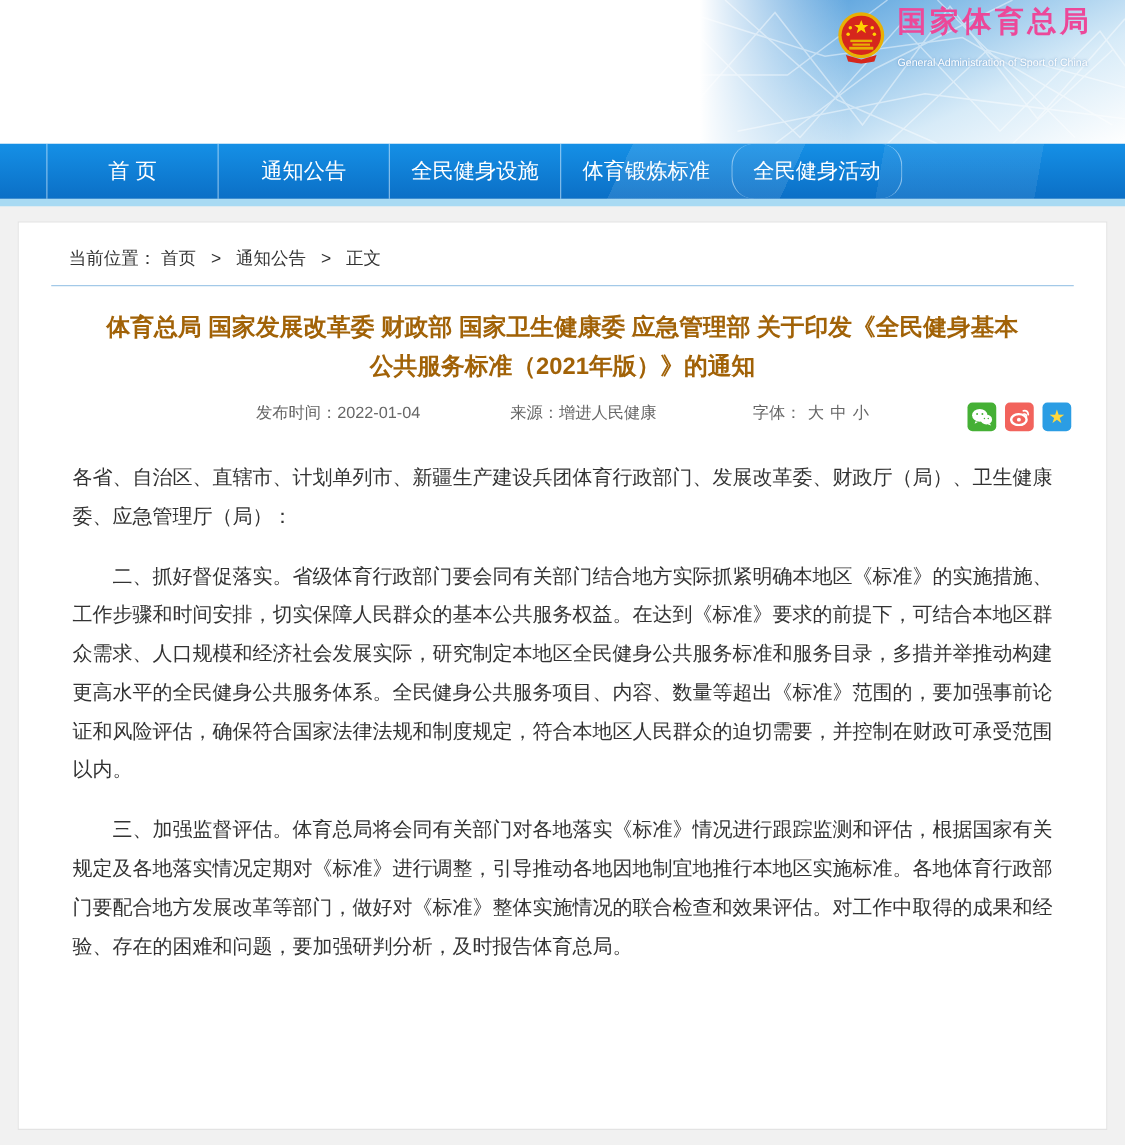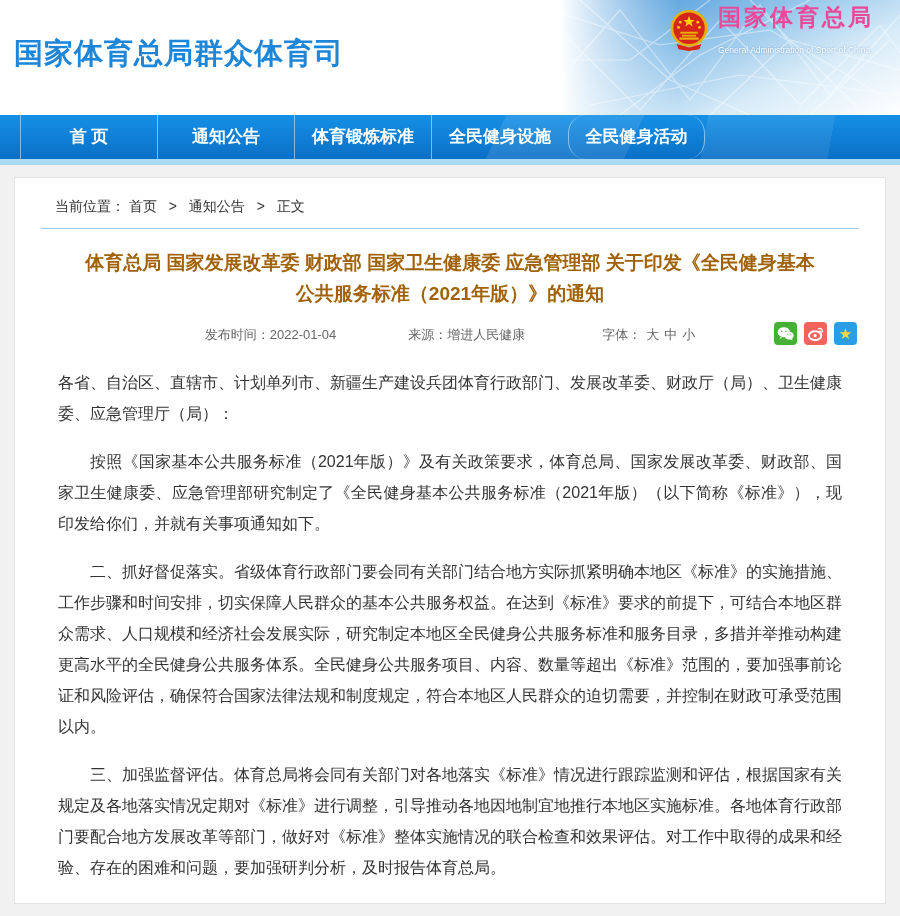--- a/index.html
+++ b/index.html
@@ -30,23 +30,22 @@
     position:absolute; top:5px; right:26px;
     display:flex; align-items:center; gap:8px;
   }
   .emblem { width:42px; height:42px; flex:0 0 auto; }
   .agency-names { display:flex; flex-direction:column; line-height:1.1; }
   .agency-zh { font-size:23px; font-weight:bold; color:#ec4899; letter-spacing:3px; }
   .agency-en { font-size:8.5px; color:#ffffff; margin-top:16px; text-shadow:0 0 2px rgba(40,100,170,.6); }
 
   
   .nav {
-    height:44px; display:flex; padding-left:20px; position:relative;
+    height:44px; display:flex; padding-left:37px; position:relative;
     background:linear-gradient(180deg,#1590e6 0%,#0b6fc6 100%);
-    font-weight:bold;
   }
   .nav::after {
     content:''; position:absolute; inset:0; pointer-events:none;
     background:
       linear-gradient(115deg, transparent 55%, rgba(255,255,255,0.10) 55%, rgba(255,255,255,0.10) 70%, transparent 70%),
       linear-gradient(100deg, transparent 78%, rgba(255,255,255,0.08) 78%, rgba(255,255,255,0.08) 92%, transparent 92%);
   }
   .nav-item {
     width:137px; text-align:center; line-height:44px;
     color:#ffffff; font-size:17px; cursor:pointer;
@@ -67,21 +66,21 @@
   .breadcrumb .sep { margin:0 8px; color:#333; }
   .breadcrumb-rule { border:none; border-bottom:1px solid #a3c9e8; margin:12px 0 0; }
 
   .article-title {
     margin:18px 36px 0; text-align:center;
     color:#a16207; font-size:19px; font-weight:bold; line-height:31px;
   }
 
   .meta-row {
     position:relative; margin-top:12px; height:28px;
-    display:flex; justify-content:center; align-items:center; gap:72px;
+    display:flex; justify-content:center; gap:72px;
     font-size:13px; color:#666;
   }
   .meta-item { white-space:nowrap; }
   .font-sizes span { margin-left:5px; cursor:pointer; }
   .share { position:absolute; right:2px; top:1px; display:flex; gap:7px; }
   .share-btn {
     width:23px; height:23px; border-radius:4px; cursor:pointer;
     display:flex; align-items:center; justify-content:center;
   }
   .share-wechat { background:#45b035; }
@@ -93,21 +92,20 @@
     margin-top:18px; font-size:16px; color:#333;
     line-height:31px; text-align:justify;
   }
   .article-body p { margin:17px; text-indent:2em; }
   .article-body p.no-indent { text-indent:0; }
 </style>
 </head>
 <body>
 
 <div class="header">
-  <div class="dept-title">国家体育总局群众体育司</div>
 
   <div class="header-art">
     <svg class="mesh" width="340" height="115" viewBox="0 0 340 115">
       <g stroke="#ffffff" stroke-width="1.2" opacity="0.45" fill="none">
         <path d="M-10 90 L60 10 L130 100 L200 5 L270 95 L340 15"></path>
         <path d="M0 30 L80 110 L160 20 L240 105 L320 25 L360 80"></path>
         <path d="M-20 60 L70 60 L150 0 M150 115 L230 40 L340 70"></path>
         <path d="M20 0 L110 80 L190 115 M190 0 L300 110"></path>
         <path d="M60 115 L140 55 L250 0 M250 115 L330 40"></path>
         <path d="M-10 10 L100 45 L210 30 L330 100"></path>
@@ -134,22 +132,22 @@
     <div class="agency-names">
       <span class="agency-zh">国家体育总局</span>
       <span class="agency-en">General Administration of Sport of China</span>
     </div>
   </div>
 </div>
 
 <div class="nav">
   <div class="nav-item">首 页</div>
   <div class="nav-item">通知公告</div>
+  <div class="nav-item">全民健身设施</div>
   <div class="nav-item">体育锻炼标准</div>
-  <div class="nav-item">全民健身设施</div>
   <div class="nav-item">全民健身活动</div>
 </div>
 <div class="nav-strip"></div>
 
 <div class="card">
 
   <div class="breadcrumb">
     <span>当前位置：</span>
     <span class="crumb-link">首页</span>
     <span class="sep">&gt;</span>
@@ -190,19 +188,18 @@
         </svg>
       </span>
       <span class="share-btn share-qzone">
         <span class="star">★</span>
       </span>
     </span>
   </div>
 
   <div class="article-body">
     <p class="no-indent">各省、自治区、直辖市、计划单列市、新疆生产建设兵团体育行政部门、发展改革委、财政厅（局）、卫生健康委、应急管理厅（局）：</p>
-    <p>按照《国家基本公共服务标准（2021年版）》及有关政策要求，体育总局、国家发展改革委、财政部、国家卫生健康委、应急管理部研究制定了《全民健身基本公共服务标准（2021年版）（以下简称《标准》），现印发给你们，并就有关事项通知如下。</p>
     <p>二、抓好督促落实。省级体育行政部门要会同有关部门结合地方实际抓紧明确本地区《标准》的实施措施、工作步骤和时间安排，切实保障人民群众的基本公共服务权益。在达到《标准》要求的前提下，可结合本地区群众需求、人口规模和经济社会发展实际，研究制定本地区全民健身公共服务标准和服务目录，多措并举推动构建更高水平的全民健身公共服务体系。全民健身公共服务项目、内容、数量等超出《标准》范围的，要加强事前论证和风险评估，确保符合国家法律法规和制度规定，符合本地区人民群众的迫切需要，并控制在财政可承受范围以内。</p>
     <p>三、加强监督评估。体育总局将会同有关部门对各地落实《标准》情况进行跟踪监测和评估，根据国家有关规定及各地落实情况定期对《标准》进行调整，引导推动各地因地制宜地推行本地区实施标准。各地体育行政部门要配合地方发展改革等部门，做好对《标准》整体实施情况的联合检查和效果评估。对工作中取得的成果和经验、存在的困难和问题，要加强研判分析，及时报告体育总局。</p>
 
   </div>
 
 </div>
 
 </body></html>

